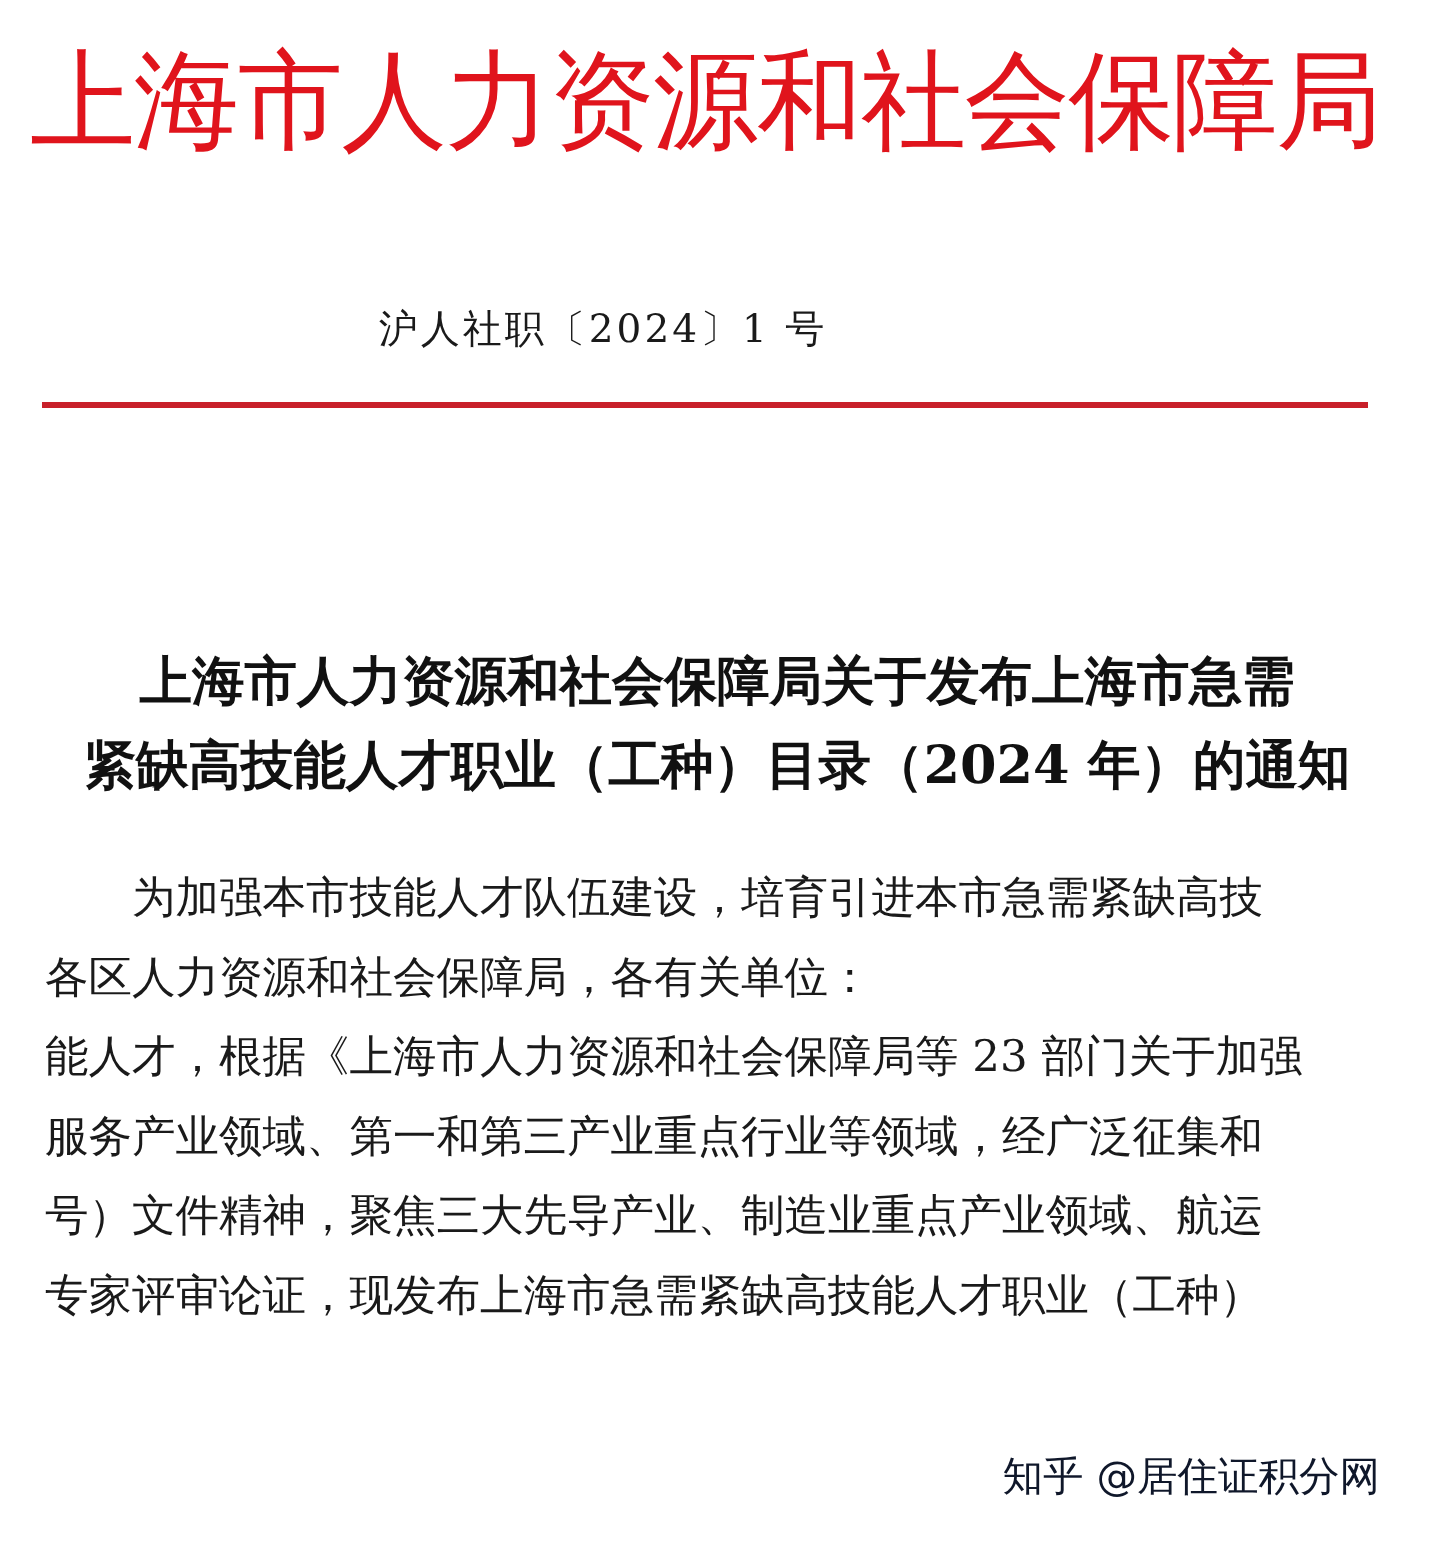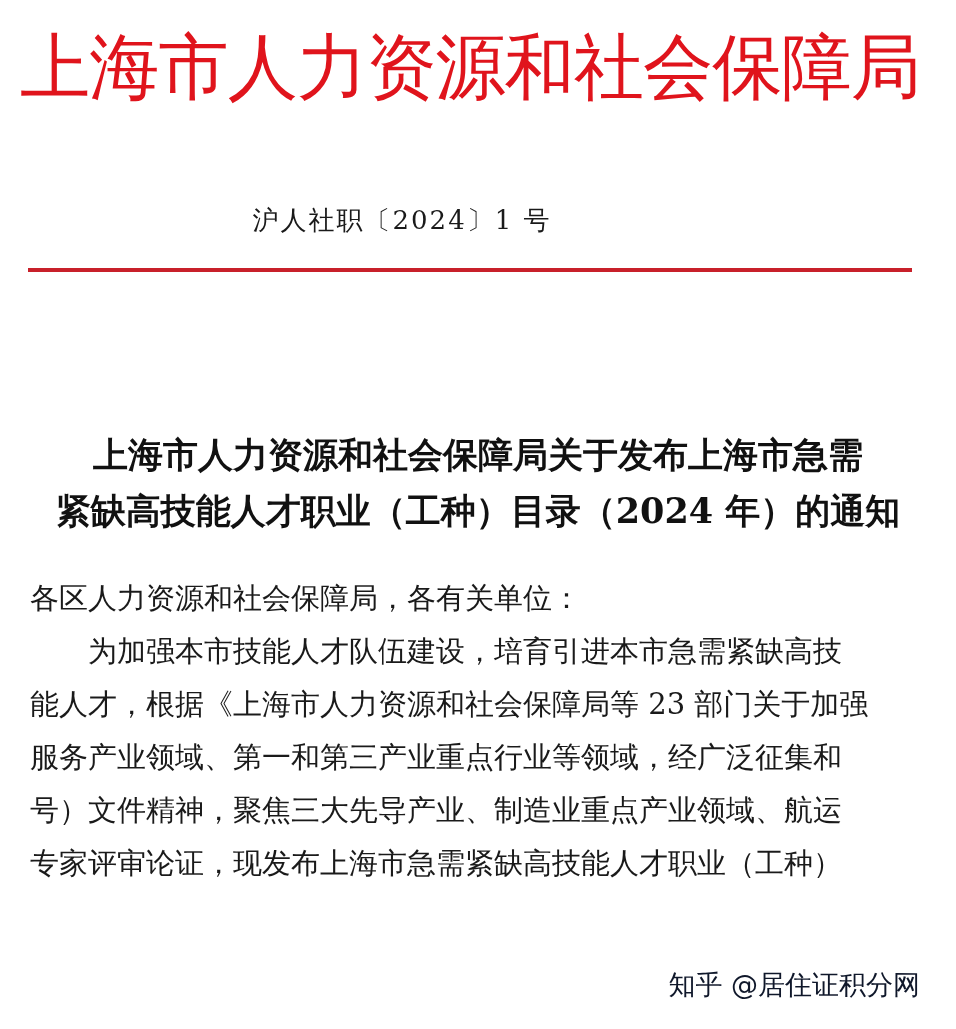--- a/index.html
+++ b/index.html
@@ -91,21 +91,21 @@
 <div class="doc-number">沪人社职〔2024〕1 号</div>
 
 <div class="red-rule"></div>
 
 <div class="title">
   <span class="title-line">上海市人力资源和社会保障局关于发布上海市急需</span>
   <span class="title-line">紧缺高技能人才职业（工种）目录（2024 年）的通知</span>
 </div>
 
 <div class="body-text">
+  <span class="body-line">　　为加强本市技能人才队伍建设，培育引进本市急需紧缺高技</span>
   <span class="body-line">各区人力资源和社会保障局，各有关单位：</span>
-  <span class="body-line">　　为加强本市技能人才队伍建设，培育引进本市急需紧缺高技</span>
   <span class="body-line">能人才，根据《上海市人力资源和社会保障局等 23 部门关于加强</span>
   <span class="body-line">服务产业领域、第一和第三产业重点行业等领域，经广泛征集和</span>
   <span class="body-line">号）文件精神，聚焦三大先导产业、制造业重点产业领域、航运</span>
   <span class="body-line">专家评审论证，现发布上海市急需紧缺高技能人才职业（工种）</span>
 </div>
 
 <div class="watermark">知乎 @居住证积分网</div>
 
 </body></html>

